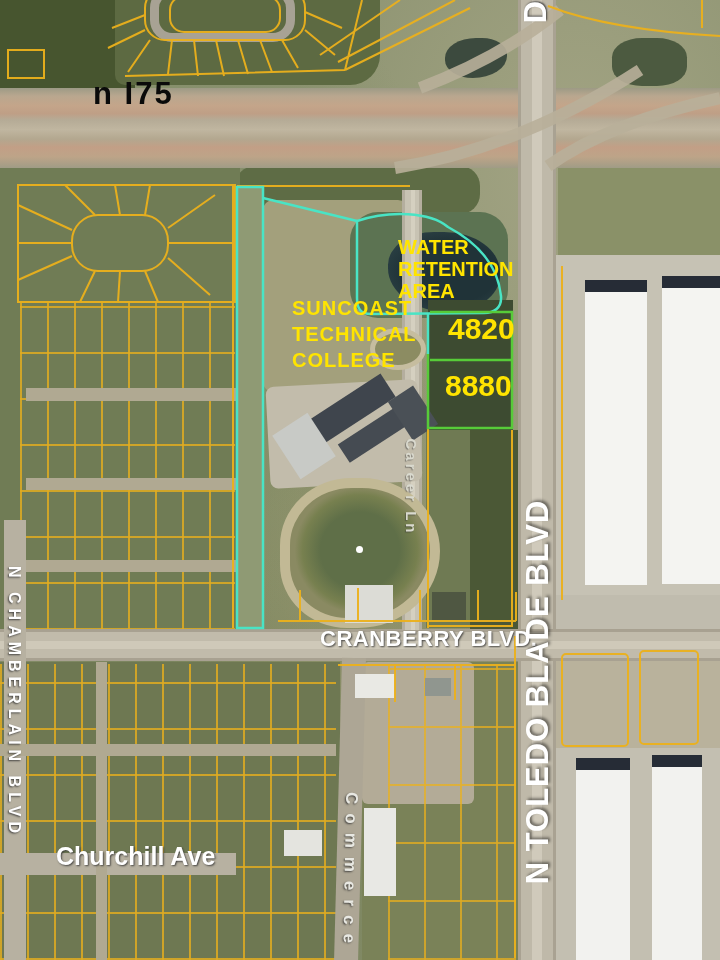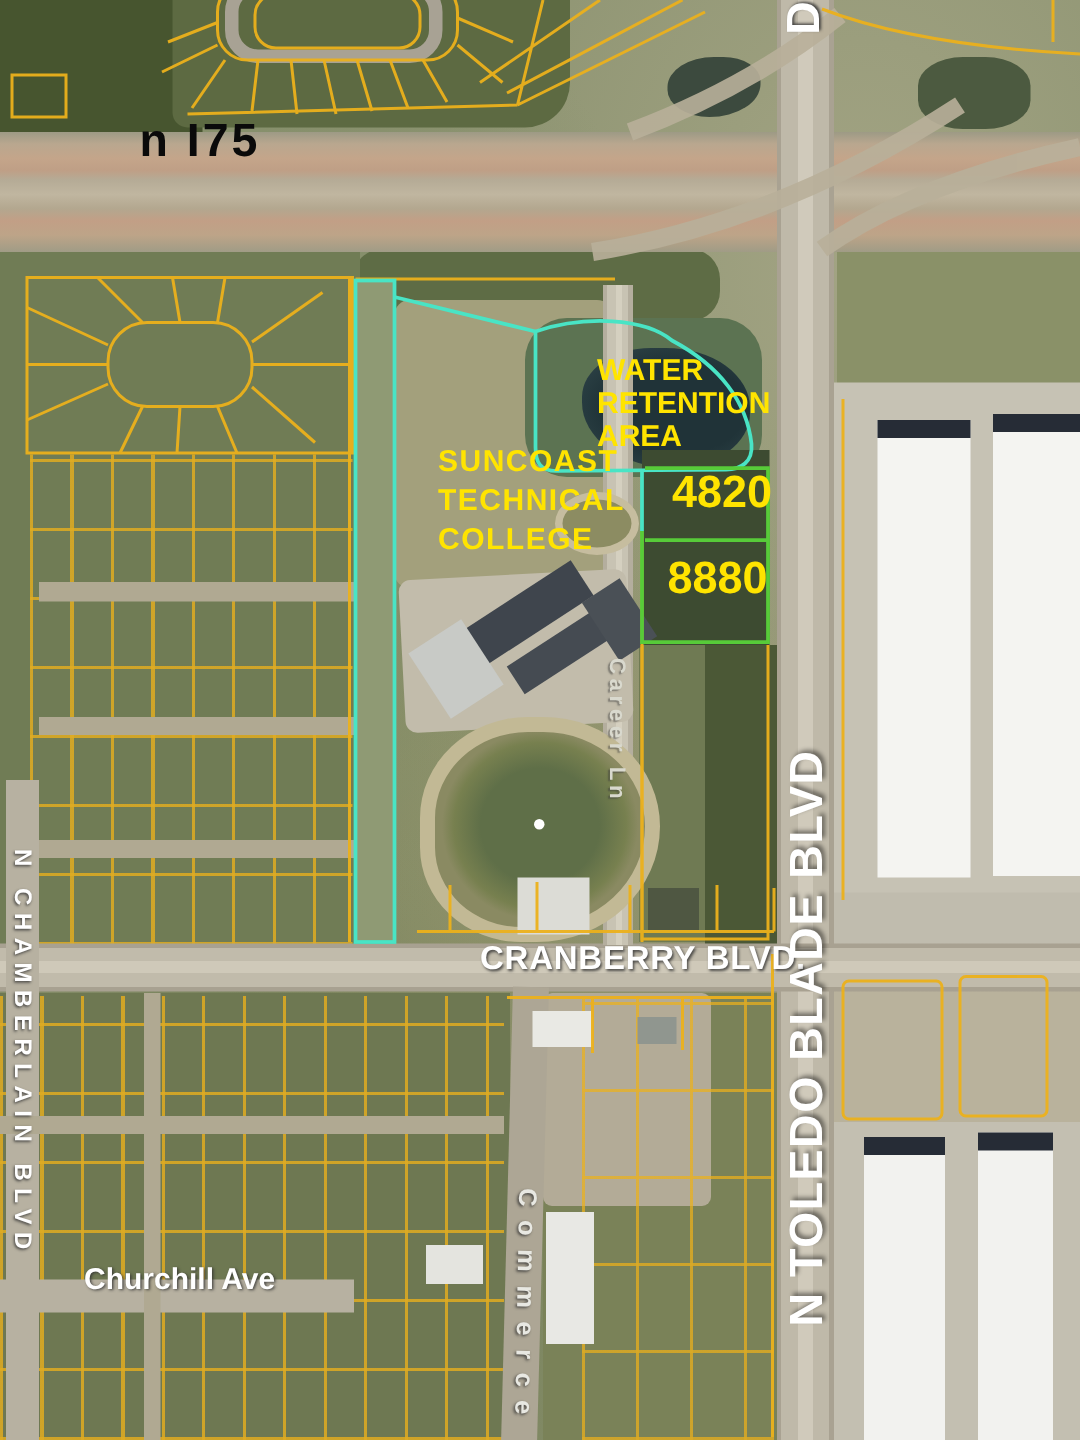--- a/index.html
+++ b/index.html
@@ -149,16 +149,16 @@
 AREA</div>
   <div class="lbl yellow-lbl" style="left:263px;top:295px;font-size:20px;line-height:26px;letter-spacing:1px;margin-left:29px;">SUNCOAST
 TECHNICAL
 COLLEGE</div>
   <div class="lbl yellow-lbl" style="left:448px;top:312px;font-size:30px;">4820</div>
   <div class="lbl yellow-lbl" style="left:445px;top:369px;font-size:30px;">8880</div>
   <div class="lbl white-lbl" style="left:320px;top:626px;font-size:22px;letter-spacing:.5px;">CRANBERRY BLVD.</div>
   <div class="lbl white-lbl rot" style="left:538px;top:692px;transform:translate(-50%,-50%) rotate(-90deg);font-size:31px;letter-spacing:1px;text-shadow:2px 2px 3px rgba(0,0,0,.45);">N TOLEDO BLADE BLVD</div>
   <div class="lbl white-lbl rot" style="left:536px;top:12px;transform:translate(-50%,-50%) rotate(-90deg);font-size:31px;">D</div>
   <div class="lbl white-lbl rot" style="left:14px;top:702px;transform:translate(-50%,-50%) rotate(90deg);font-size:16px;letter-spacing:5px;">N CHAMBERLAIN BLVD</div>
-  <div class="lbl white-lbl" style="left:56px;top:842px;font-size:20px;">Churchill Ave</div>
+  <div class="lbl white-lbl" style="left:56px;top:842px;font-size:25px;">Churchill Ave</div>
   <div class="lbl gray-lbl rot" style="left:411px;top:487px;transform:translate(-50%,-50%) rotate(90deg);font-size:15px;letter-spacing:3px;">Career Ln</div>
   <div class="lbl white-lbl rot" style="left:350px;top:872px;transform:translate(-50%,-50%) rotate(91deg);font-size:17px;letter-spacing:9px;color:#e8e8e2;">Commerce</div>
 </div>
 
 </body></html>

